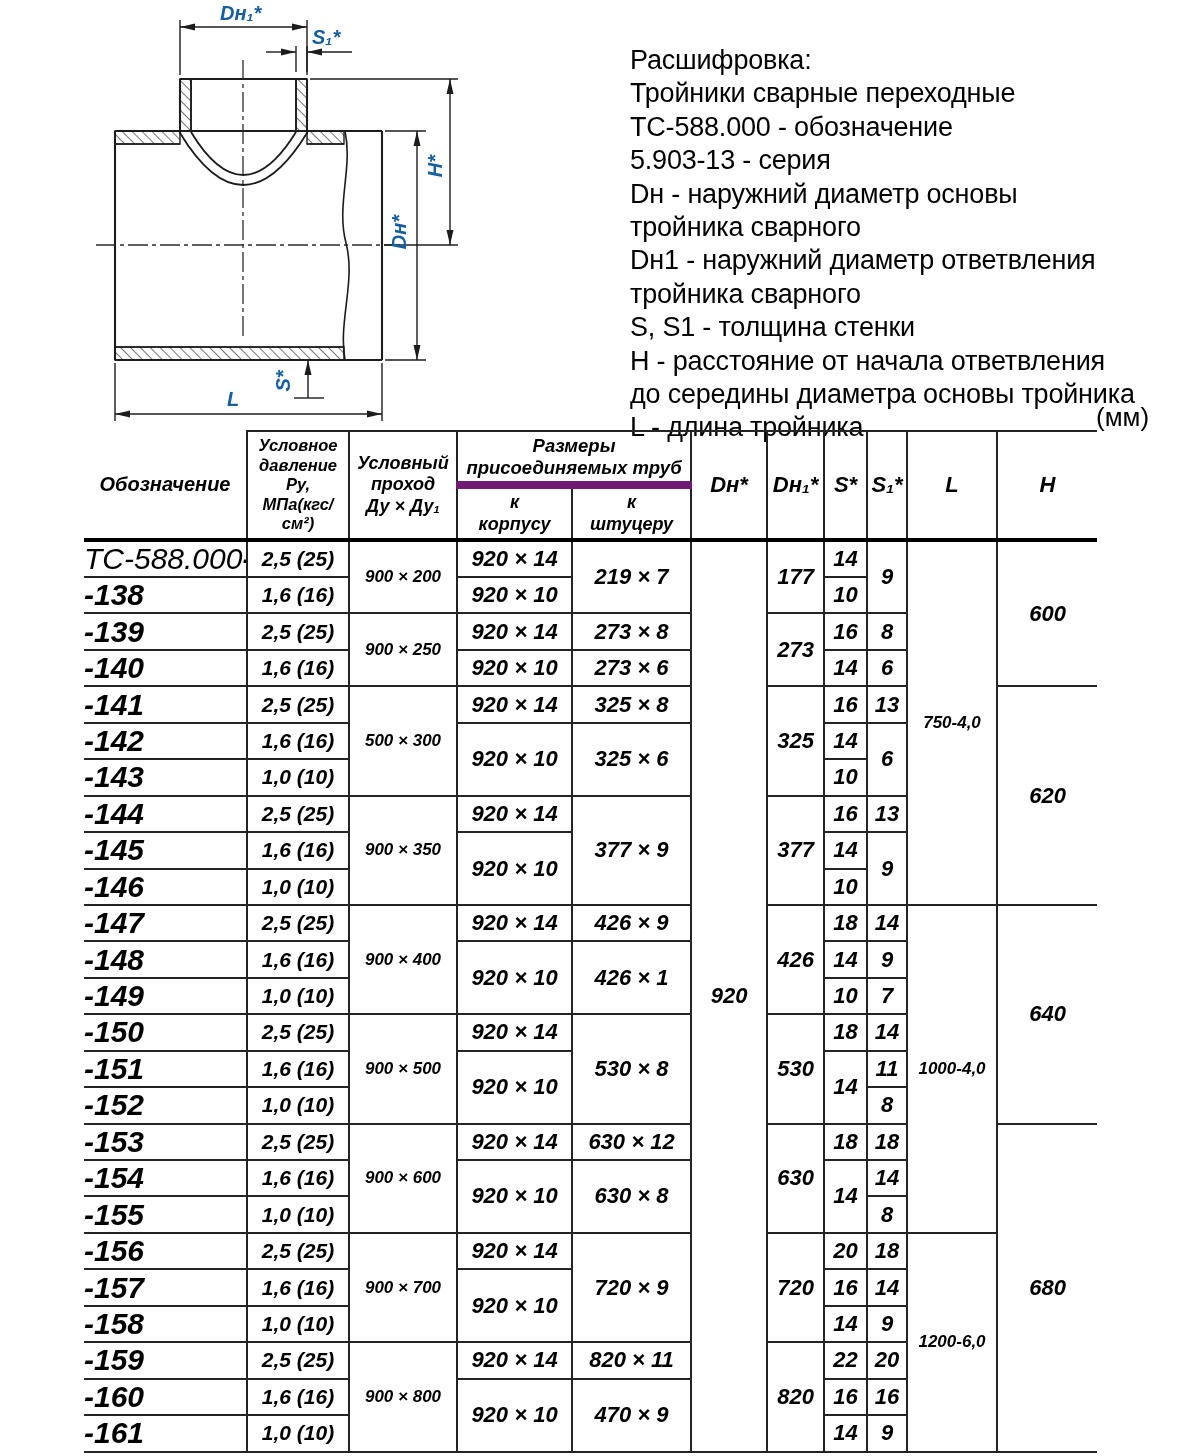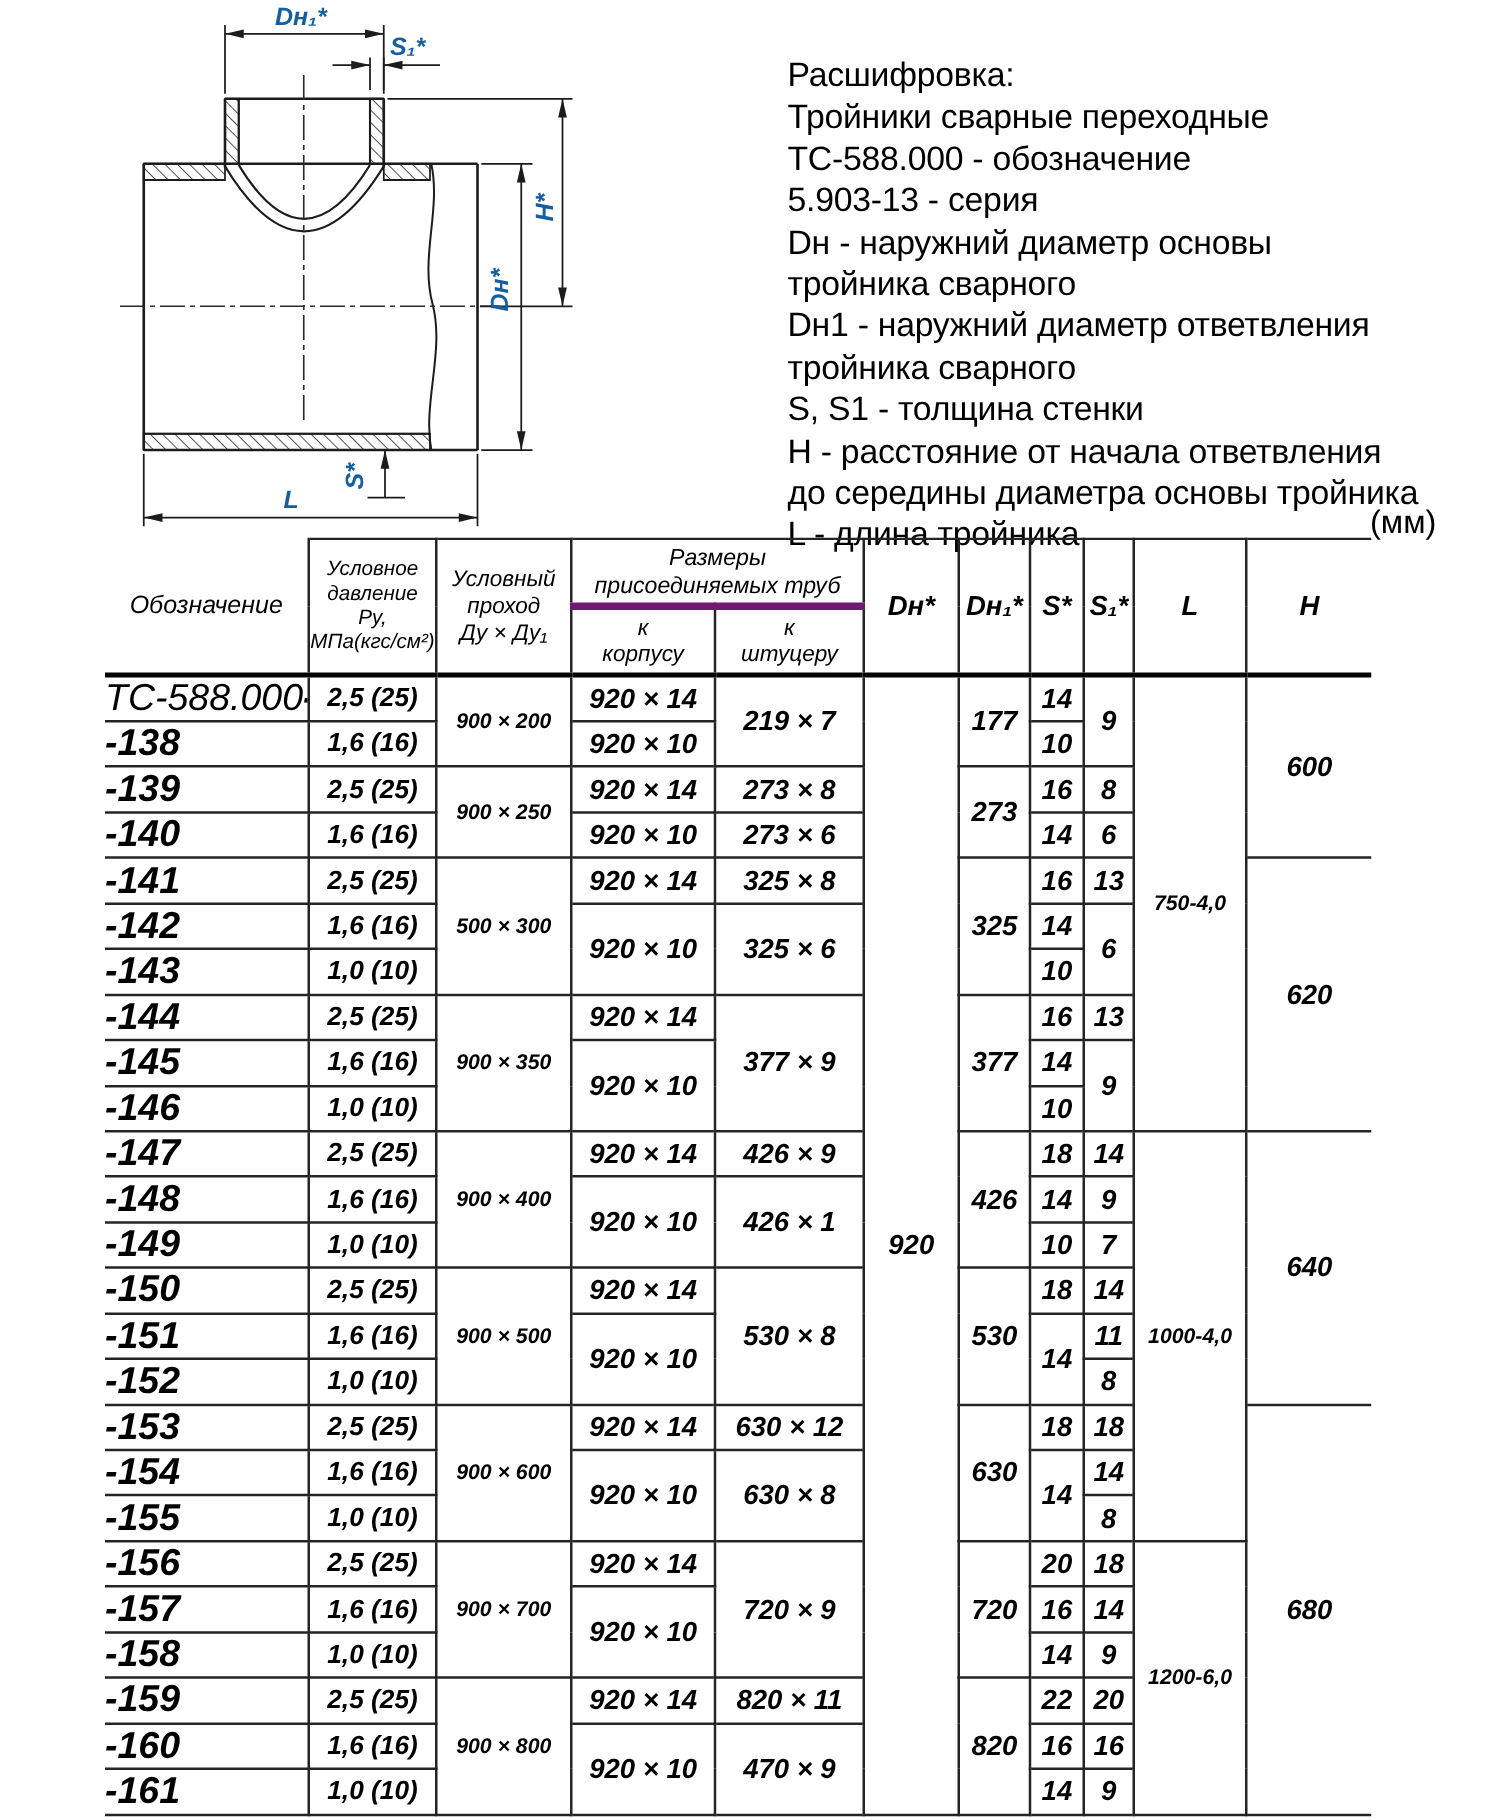--- a/index.html
+++ b/index.html
@@ -15,27 +15,27 @@
           font-size:27px;line-height:33.4px;letter-spacing:-.2px;
           white-space:pre-line;font-weight:400;margin-top:36px;}
   .mm-note{position:absolute;left:1096px;top:402px;font-size:26px;text-align:center;}
 
   
   .tbl-wrap{position:absolute;left:84px;top:430px;width:1014px;height:1026px;overflow:hidden;}
   table.tbl{border-collapse:collapse;table-layout:fixed;width:1013px;}
   .tbl th,.tbl td{border:2px solid #242424;padding:0;text-align:center;vertical-align:middle;overflow:hidden;}
   .tbl thead tr.h1{height:54px;} .tbl thead tr.h2{height:55px;}
   .tbl tbody tr{height:36.45px;}
-  .tbl th{font-style:italic;font-weight:400;font-size:18px;line-height:1.18;white-space:pre-line;}
+  .tbl th{font-style:italic;font-weight:700;font-size:18px;line-height:1.18;white-space:pre-line;}
   .tbl th.h-des{border-left:none;border-top:none;font-size:20px;}
   .tbl th.h-pu{font-size:16.5px;}
   .tbl th.h-sym{font-size:22px;font-weight:700;}
   .tbl th.h-h{border-right:none;}
   .tbl thead th{border-bottom:4px solid #000;}
-  .tbl thead th.h-sizes{border-bottom:6px solid #701a75;font-size:18.5px;}
+  .tbl thead th.h-sizes{border-bottom:8px solid #701a75;font-size:18.5px;}
   .tbl td{font-style:italic;font-weight:700;font-size:22px;white-space:nowrap;}
   .tbl td.c-des{border-left:none;text-align:left;padding-right:26px;font-size:30px;}
   .tbl td.c-des .pre{font-weight:500;}
   .tbl td.c-h{border-right:none;}
   .tbl td.c-pu{font-size:21px;margin-top:16px;}
   .tbl td.c-du,.tbl td.c-l{font-size:17px;margin-left:24px;}
   .tbl td.c-dn,.tbl td.c-dn1{font-weight:600;}
 </style>
 </head>
 <body>

